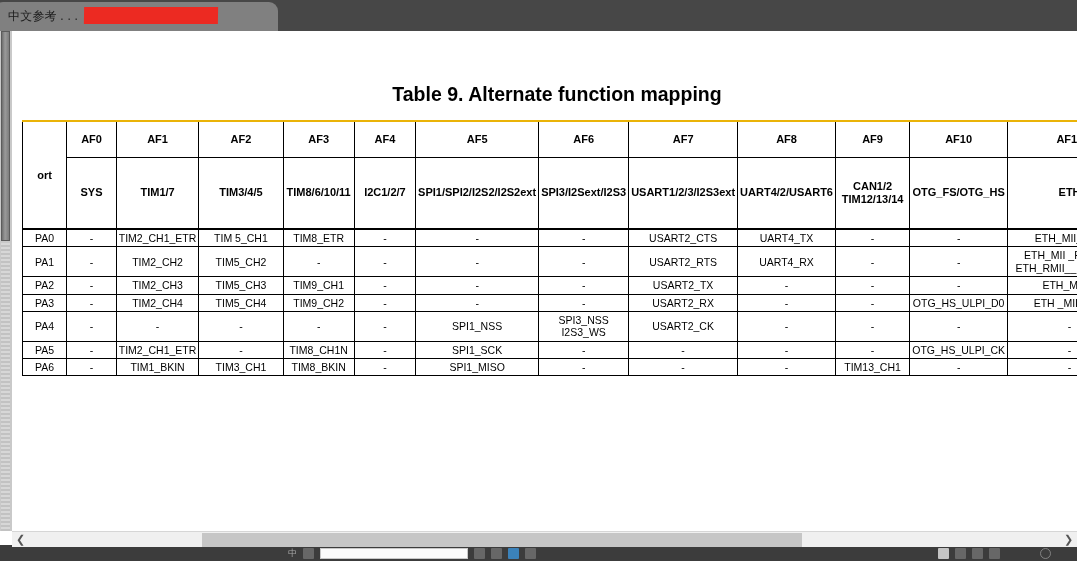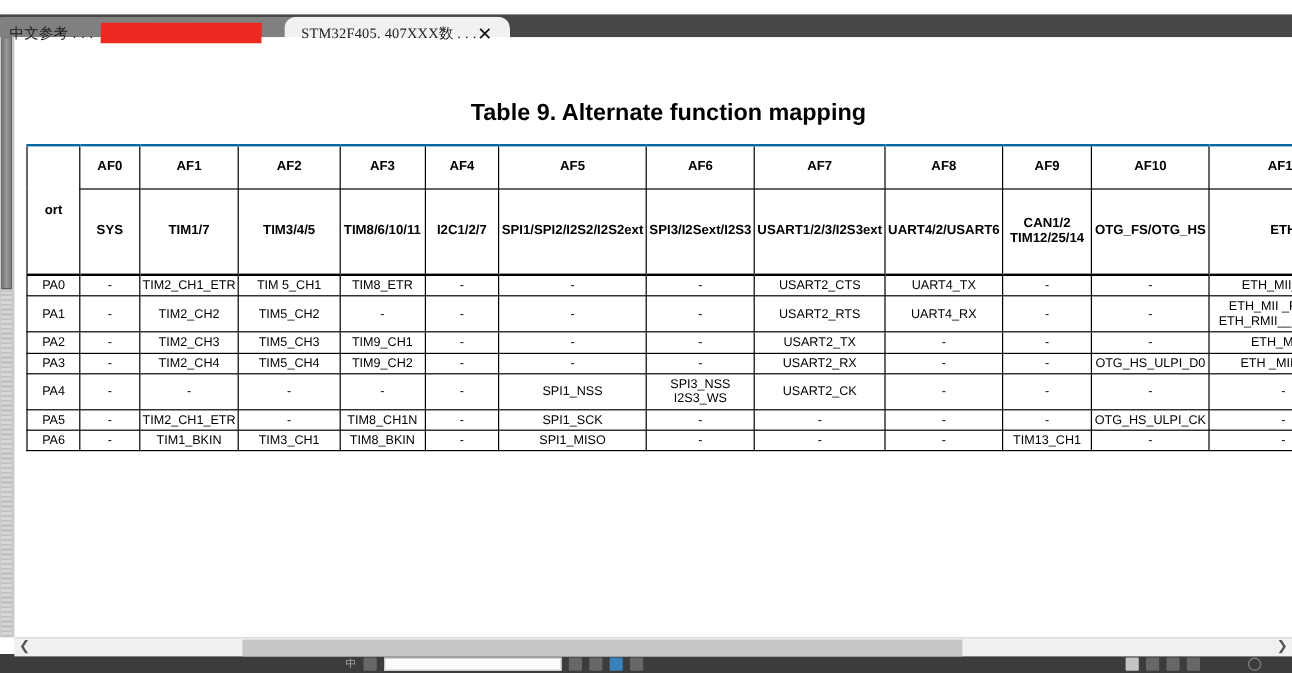--- a/index.html
+++ b/index.html
@@ -6,21 +6,21 @@
   html, body {
     width: 1077px; height: 561px;
     overflow: hidden;
     background: #ffffff;
     font-family: "Liberation Sans", "DejaVu Sans", sans-serif;
   }
   #app { position: relative; width: 1077px; height: 561px; background:#fff; }
 
   
   .tabbar {
-    position: absolute; top: 12px; left: 0;
+    position: absolute; top: 0; left: 0;
     width: 1077px; height: 31px;
     background: #474747;
     overflow: hidden;
   }
   .tab {
     position: absolute; top: 2px; height: 29px;
     display: flex; align-items: center;
     font-size: 12px;
     color: #1a1a1a;
     white-space: nowrap;
@@ -127,21 +127,21 @@
     font-size: 10.5px;
     color: #000;
     padding: 2px 2px;
     line-height: 1.18;
     word-wrap: break-word;
   }
   table.af thead th {
     font-weight: 700;
     font-size: 11px;
   }
-  table.af thead tr.r-af th { height: 36px; border-top: 2px solid #0369a1; margin-top: 48px; }
+  table.af thead tr.r-af th { height: 36px; border-top: 2px solid #eab308; margin-top: 48px; }
   table.af thead tr.r-periph th { height: 72px; }
   table.af thead tr.r-periph th:last-child,
   table.af thead tr.r-af th:last-child { }
   table.af tbody tr:first-child td { border-top: 2px solid #000; }
   table.af tbody td { font-weight: 400; }
   table.af tbody td.port { font-weight: 400; }
 
   
   col.c-port { width: 52px; }
   col.c-af0  { width: 58px; }
@@ -229,25 +229,20 @@
       <div class="tab-shape"></div>
       <span class="tab-label">中文参考 . . .</span>
     </div>
 
     <div class="tab inactive" id="tab-1">
       <div class="tab-shape"></div>
       <span class="tab-label"></span>
     </div>
     <div class="redaction"></div>
 
-    <div class="tab active" id="tab-2">
-      <div class="tab-shape"></div>
-      <span class="tab-label">STM32F405. 407XXX数 . . .</span>
-      <span class="tab-close">✕</span>
-    </div>
 
   </div>
 
   <div class="doc-area">
     <div class="page">
 
       <div class="doc-title">Table 9. Alternate function mapping</div>
 
       <table class="af">
         <colgroup>
@@ -284,21 +279,21 @@
           <tr class="r-periph">
             <th>SYS</th>
             <th>TIM1/7</th>
             <th>TIM3/4/5</th>
             <th>TIM8/6/10/11</th>
             <th>I2C1/2/7</th>
             <th>SPI1/SPI2/I2S2/I2S2ext</th>
             <th>SPI3/I2Sext/I2S3</th>
             <th>USART1/2/3/I2S3ext</th>
             <th>UART4/2/USART6</th>
-            <th>CAN1/2 TIM12/25/14</th>
+            <th>CAN1/2 TIM12/13/14</th>
             <th>OTG_FS/OTG_HS</th>
             <th>ETH</th>
           </tr>
         </thead>
         <tbody id="table-body">
             <tr>
               <td class="port">PA0</td>
               <td>-</td>
               <td>TIM2_CH1_ETR</td>
               <td>TIM 5_CH1</td>

